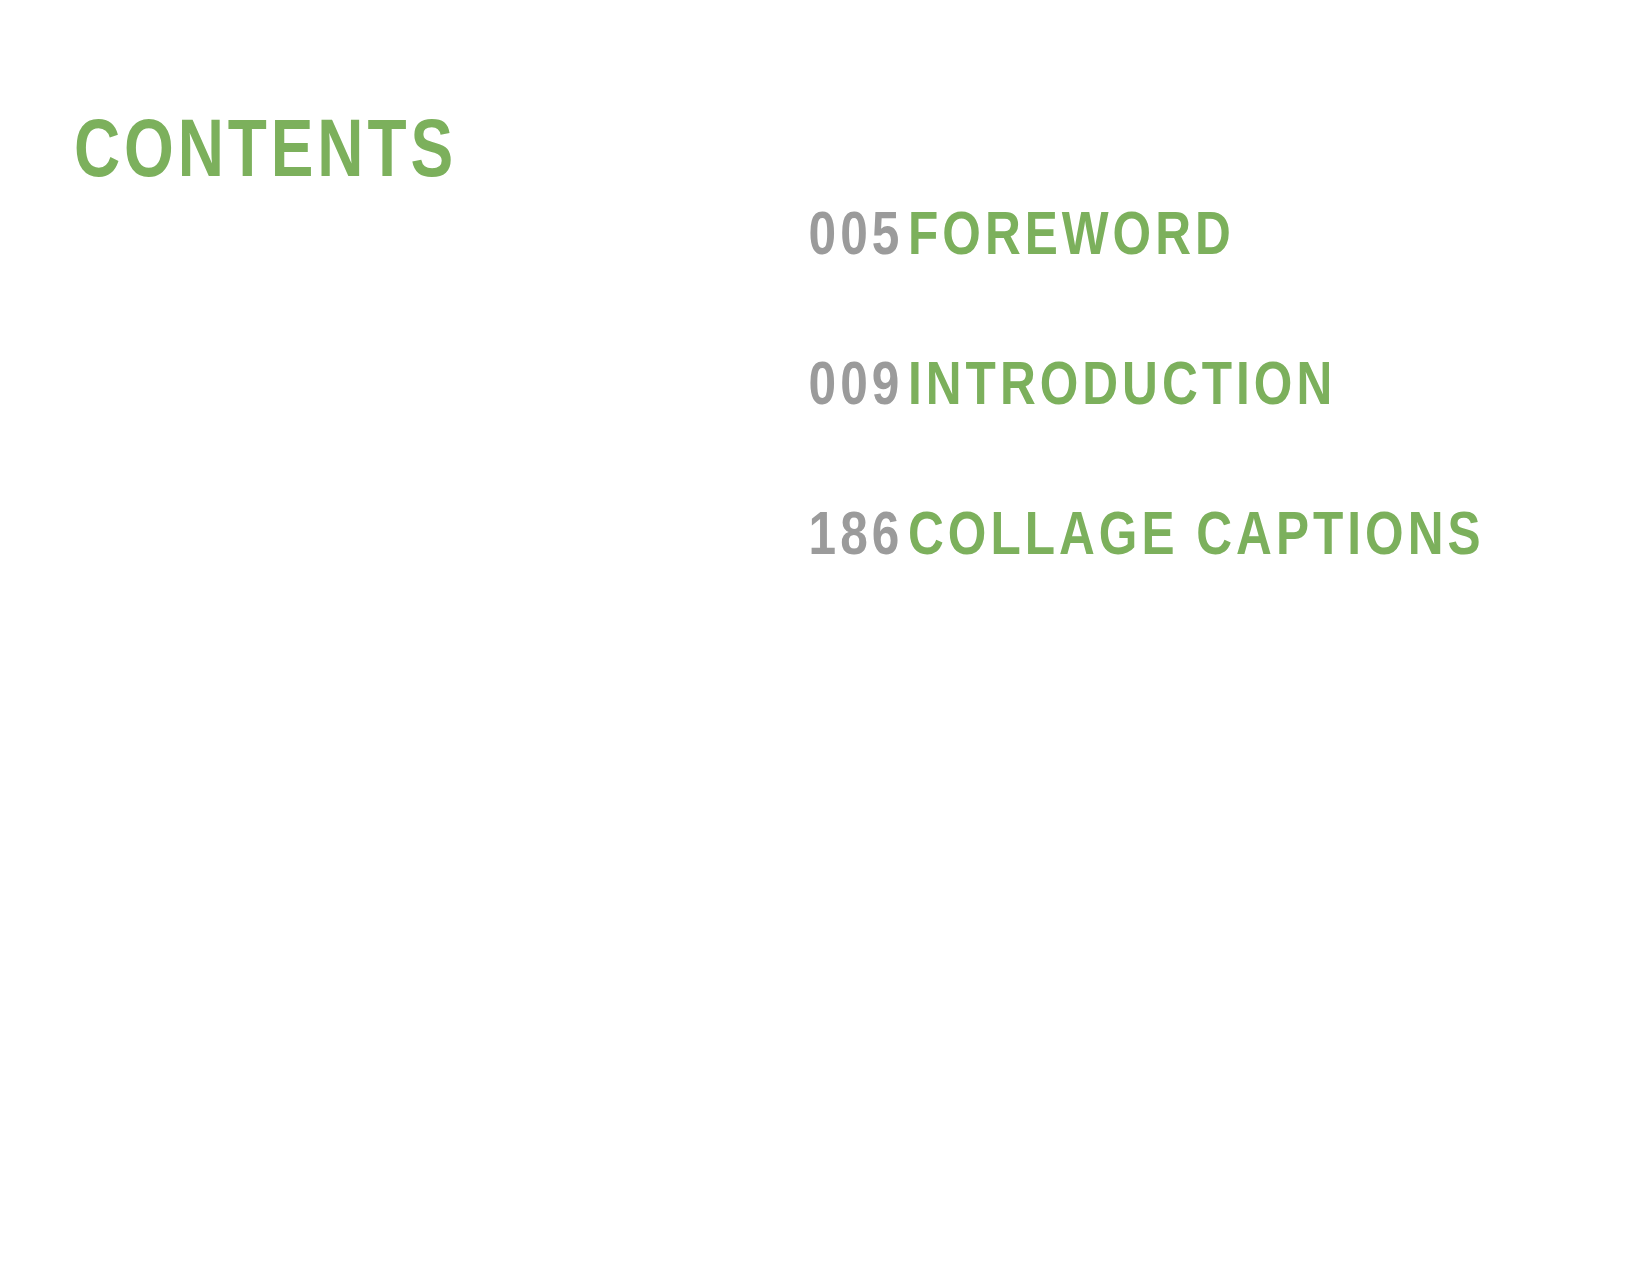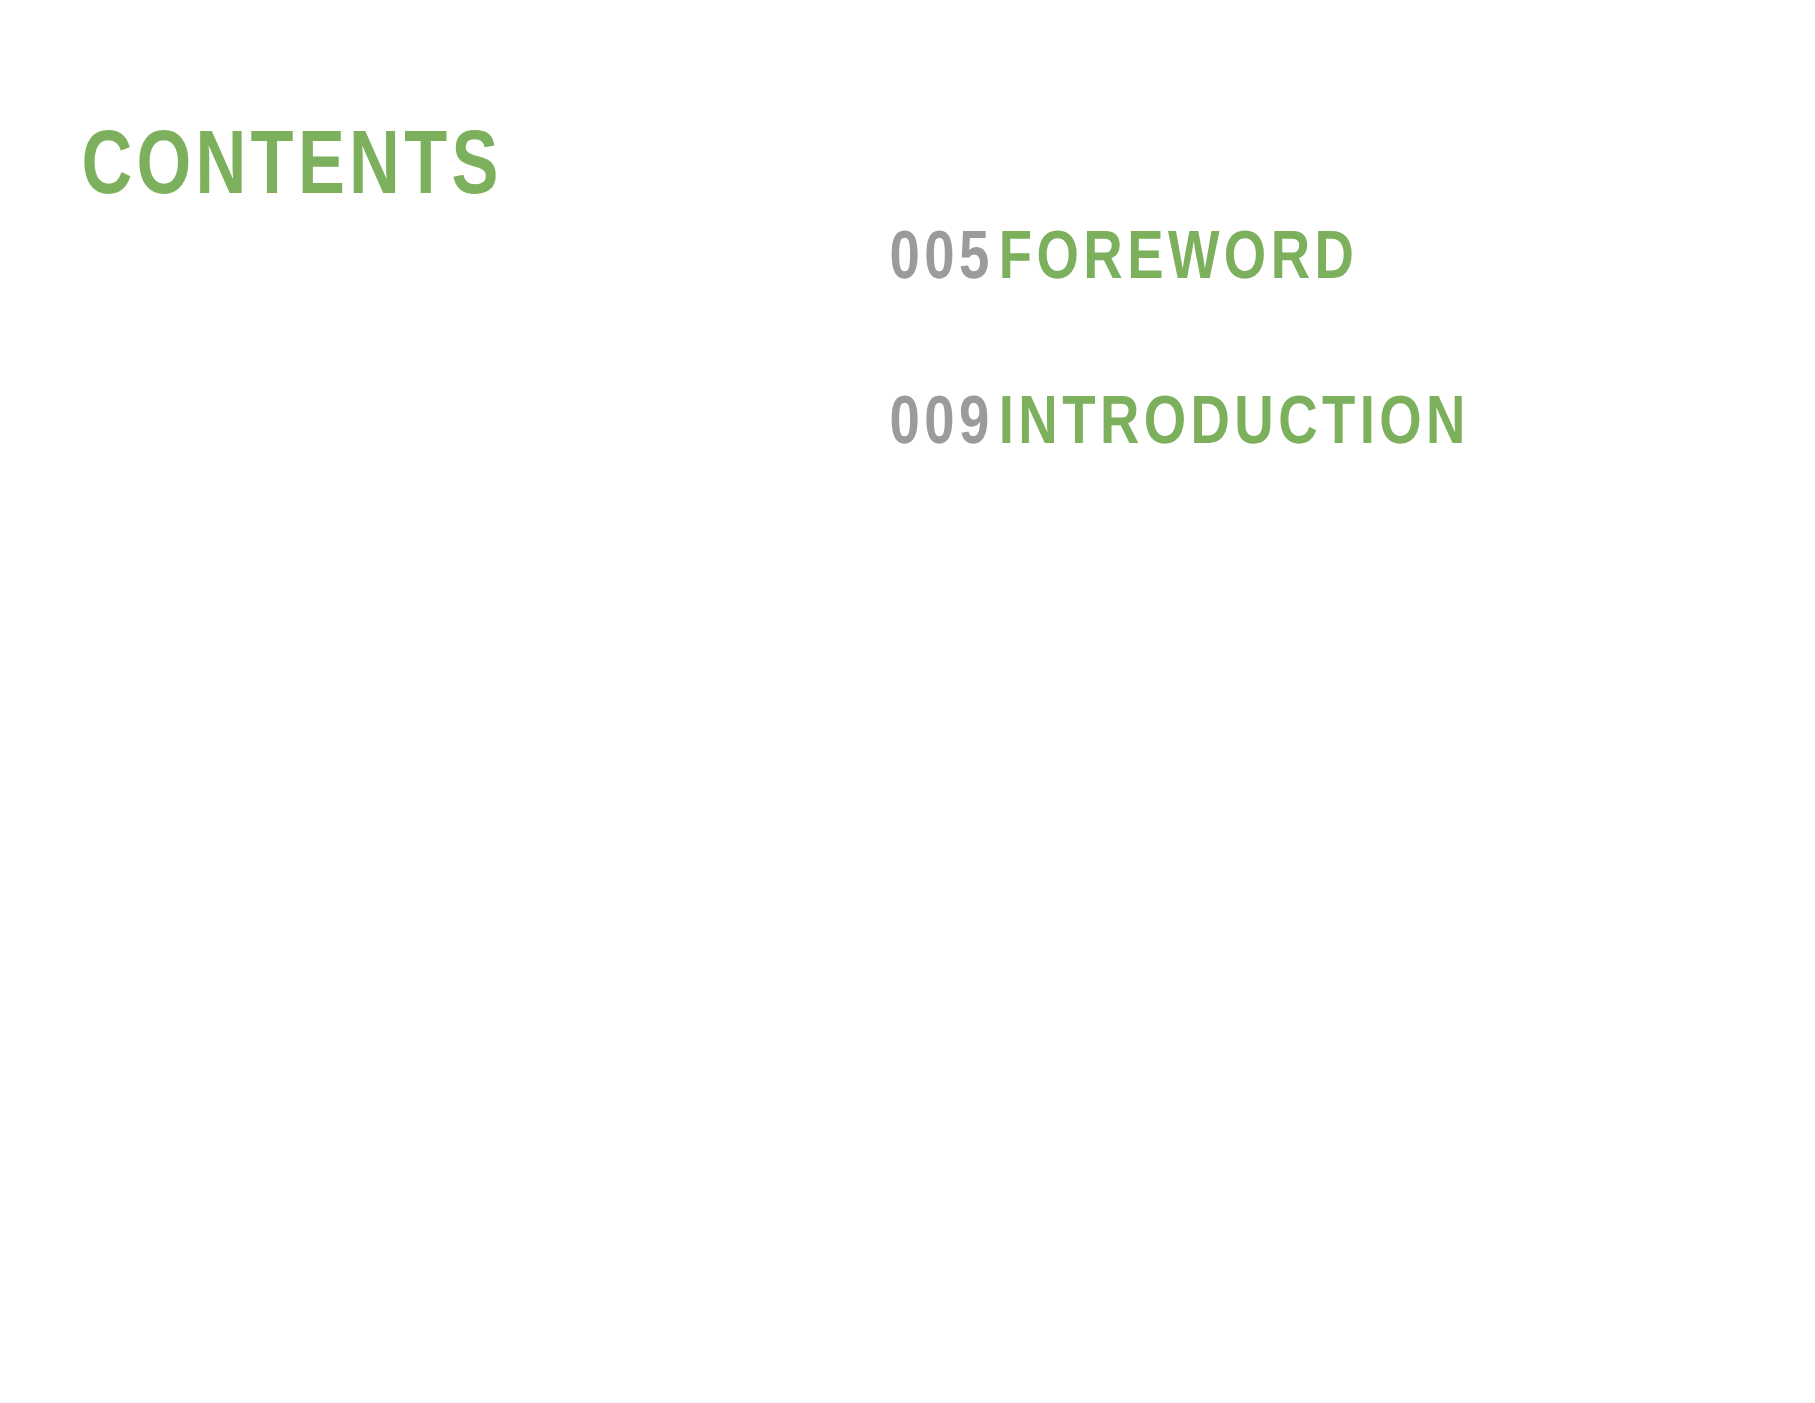--- a/index.html
+++ b/index.html
@@ -113,20 +113,25 @@
     </div>
 
     <div class="toc-row">
       <div class="toc-inner">
         <span class="toc-page">009</span><span class="toc-label">INTRODUCTION</span>
       </div>
     </div>
 
 
 
+    <div class="toc-row">
+      <div class="toc-inner">
+        <span class="toc-page">186</span><span class="toc-label">COLLAGE CAPTIONS</span>
+      </div>
+    </div>
 
   </nav>
 
   <div id="folio">
     <div id="folio-rule"></div>
     <div id="folio-number">3</div>
   </div>
 
 </div>
 

